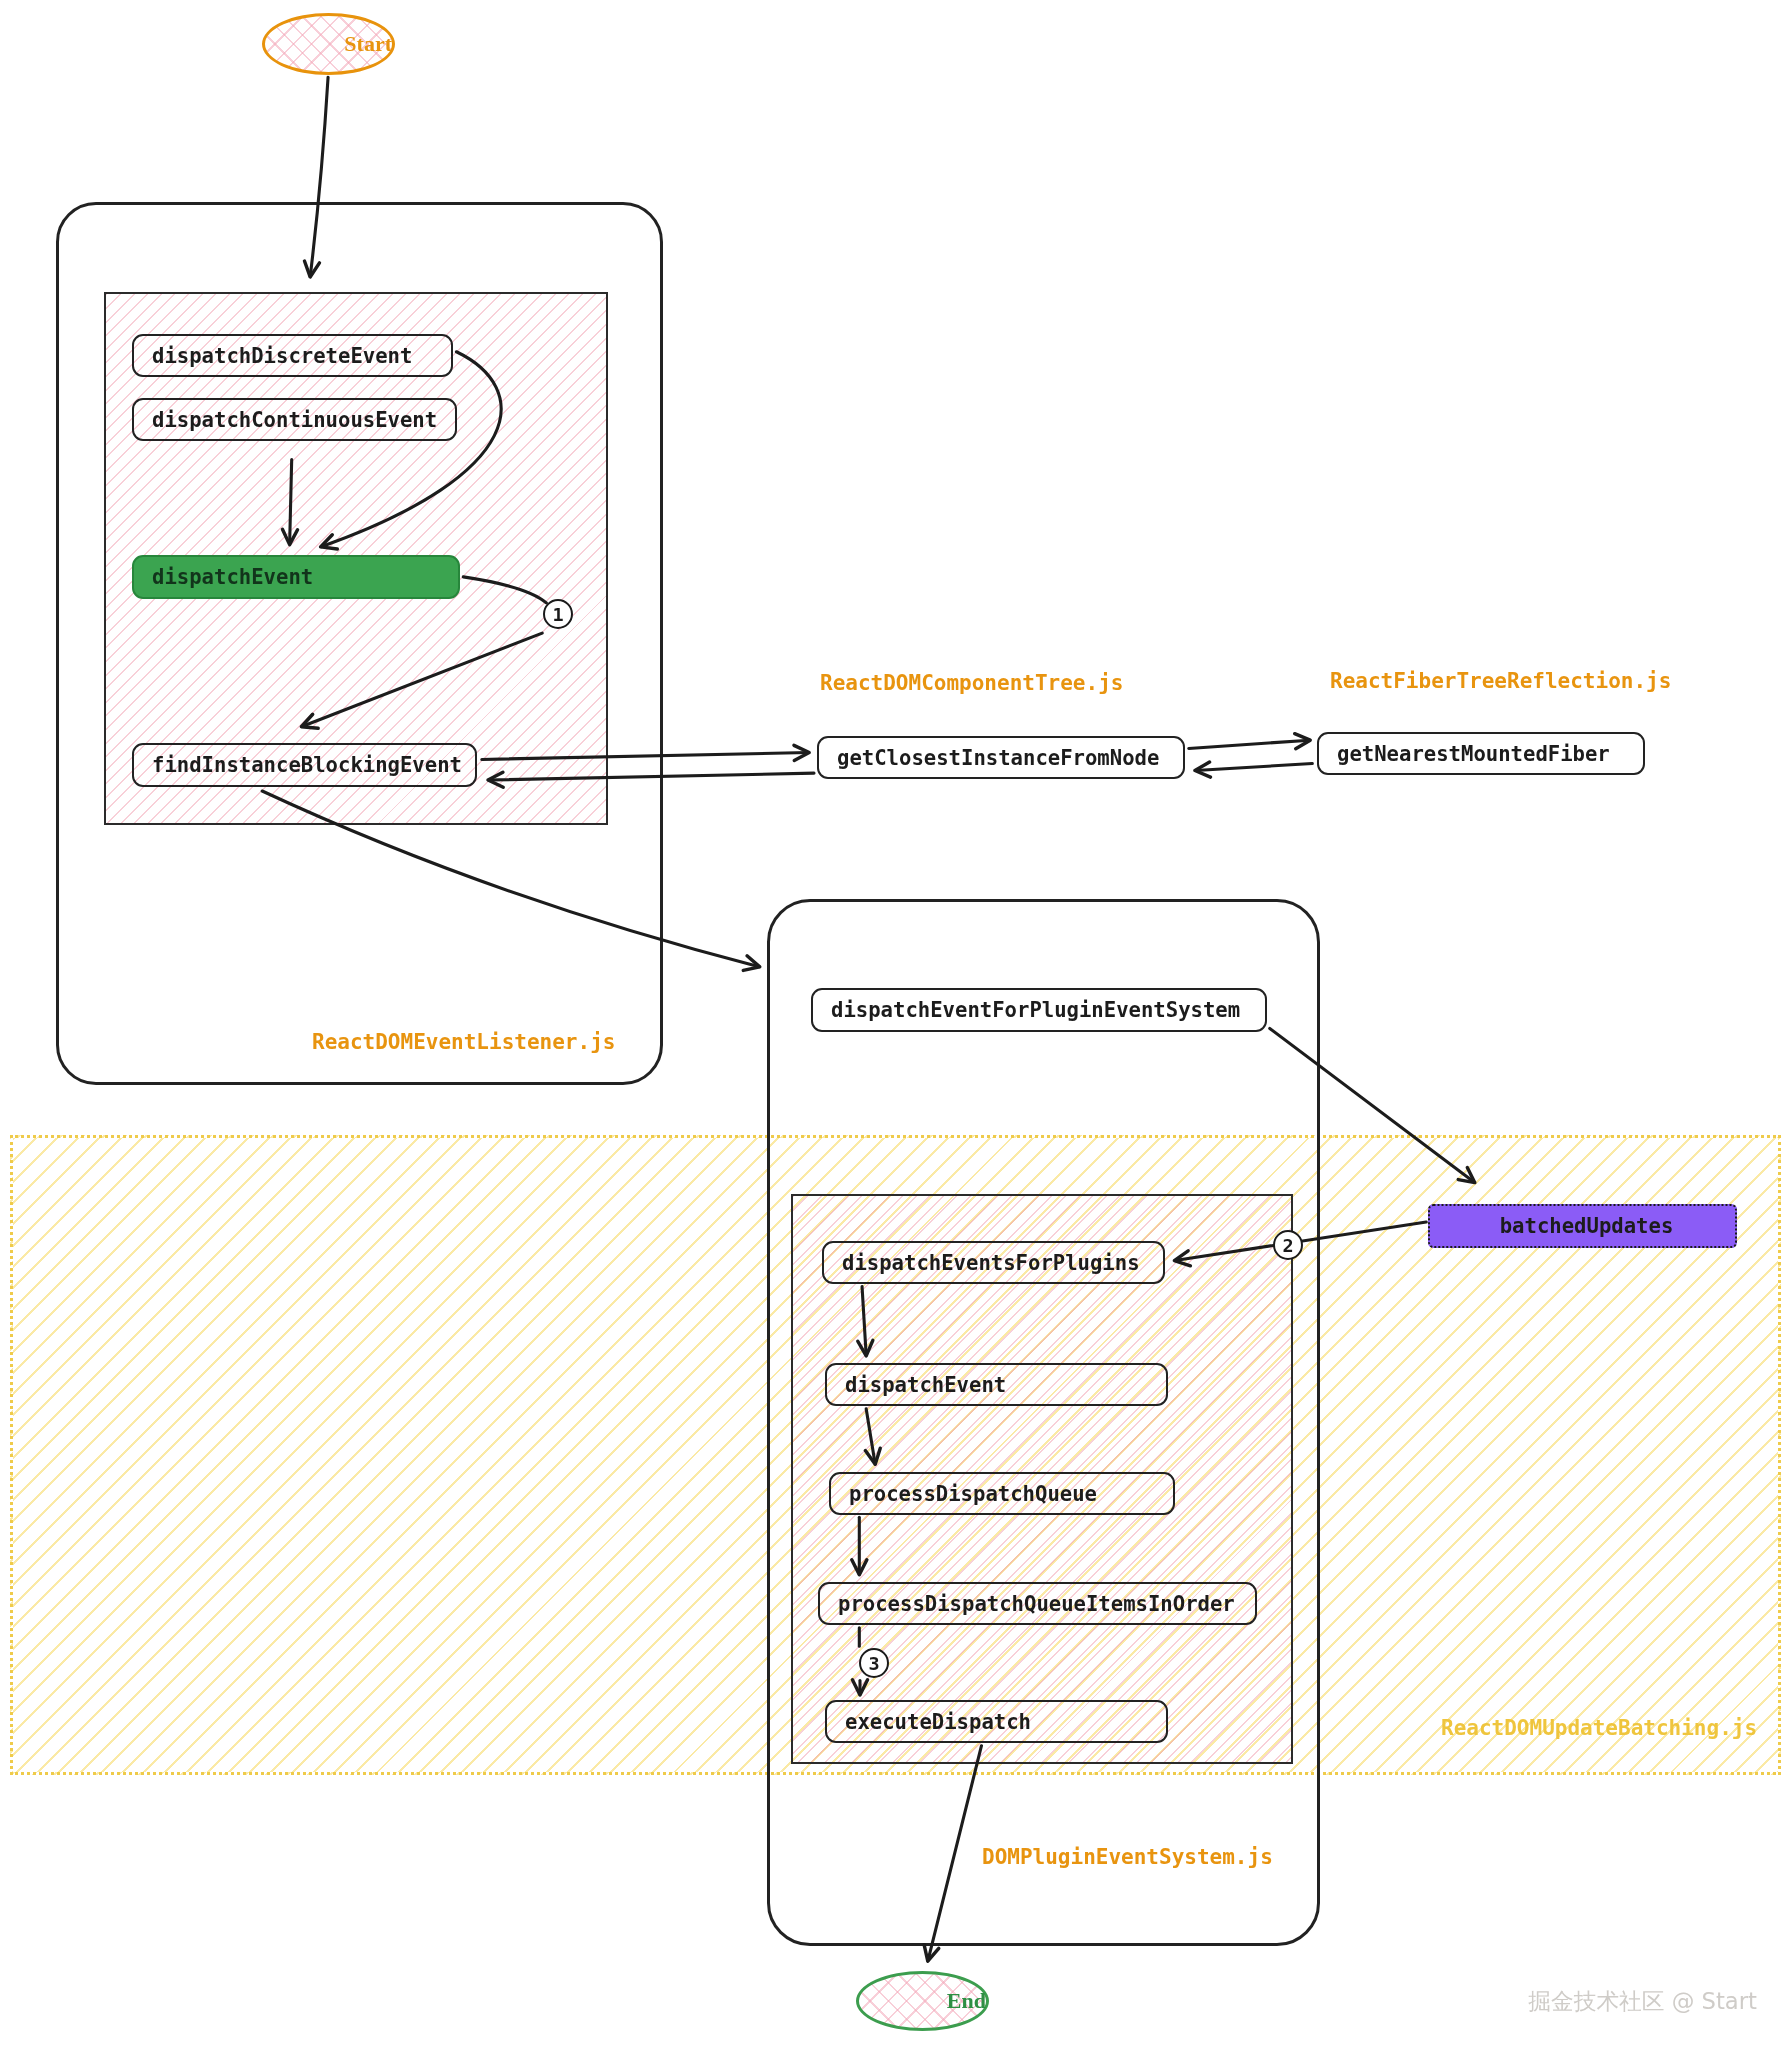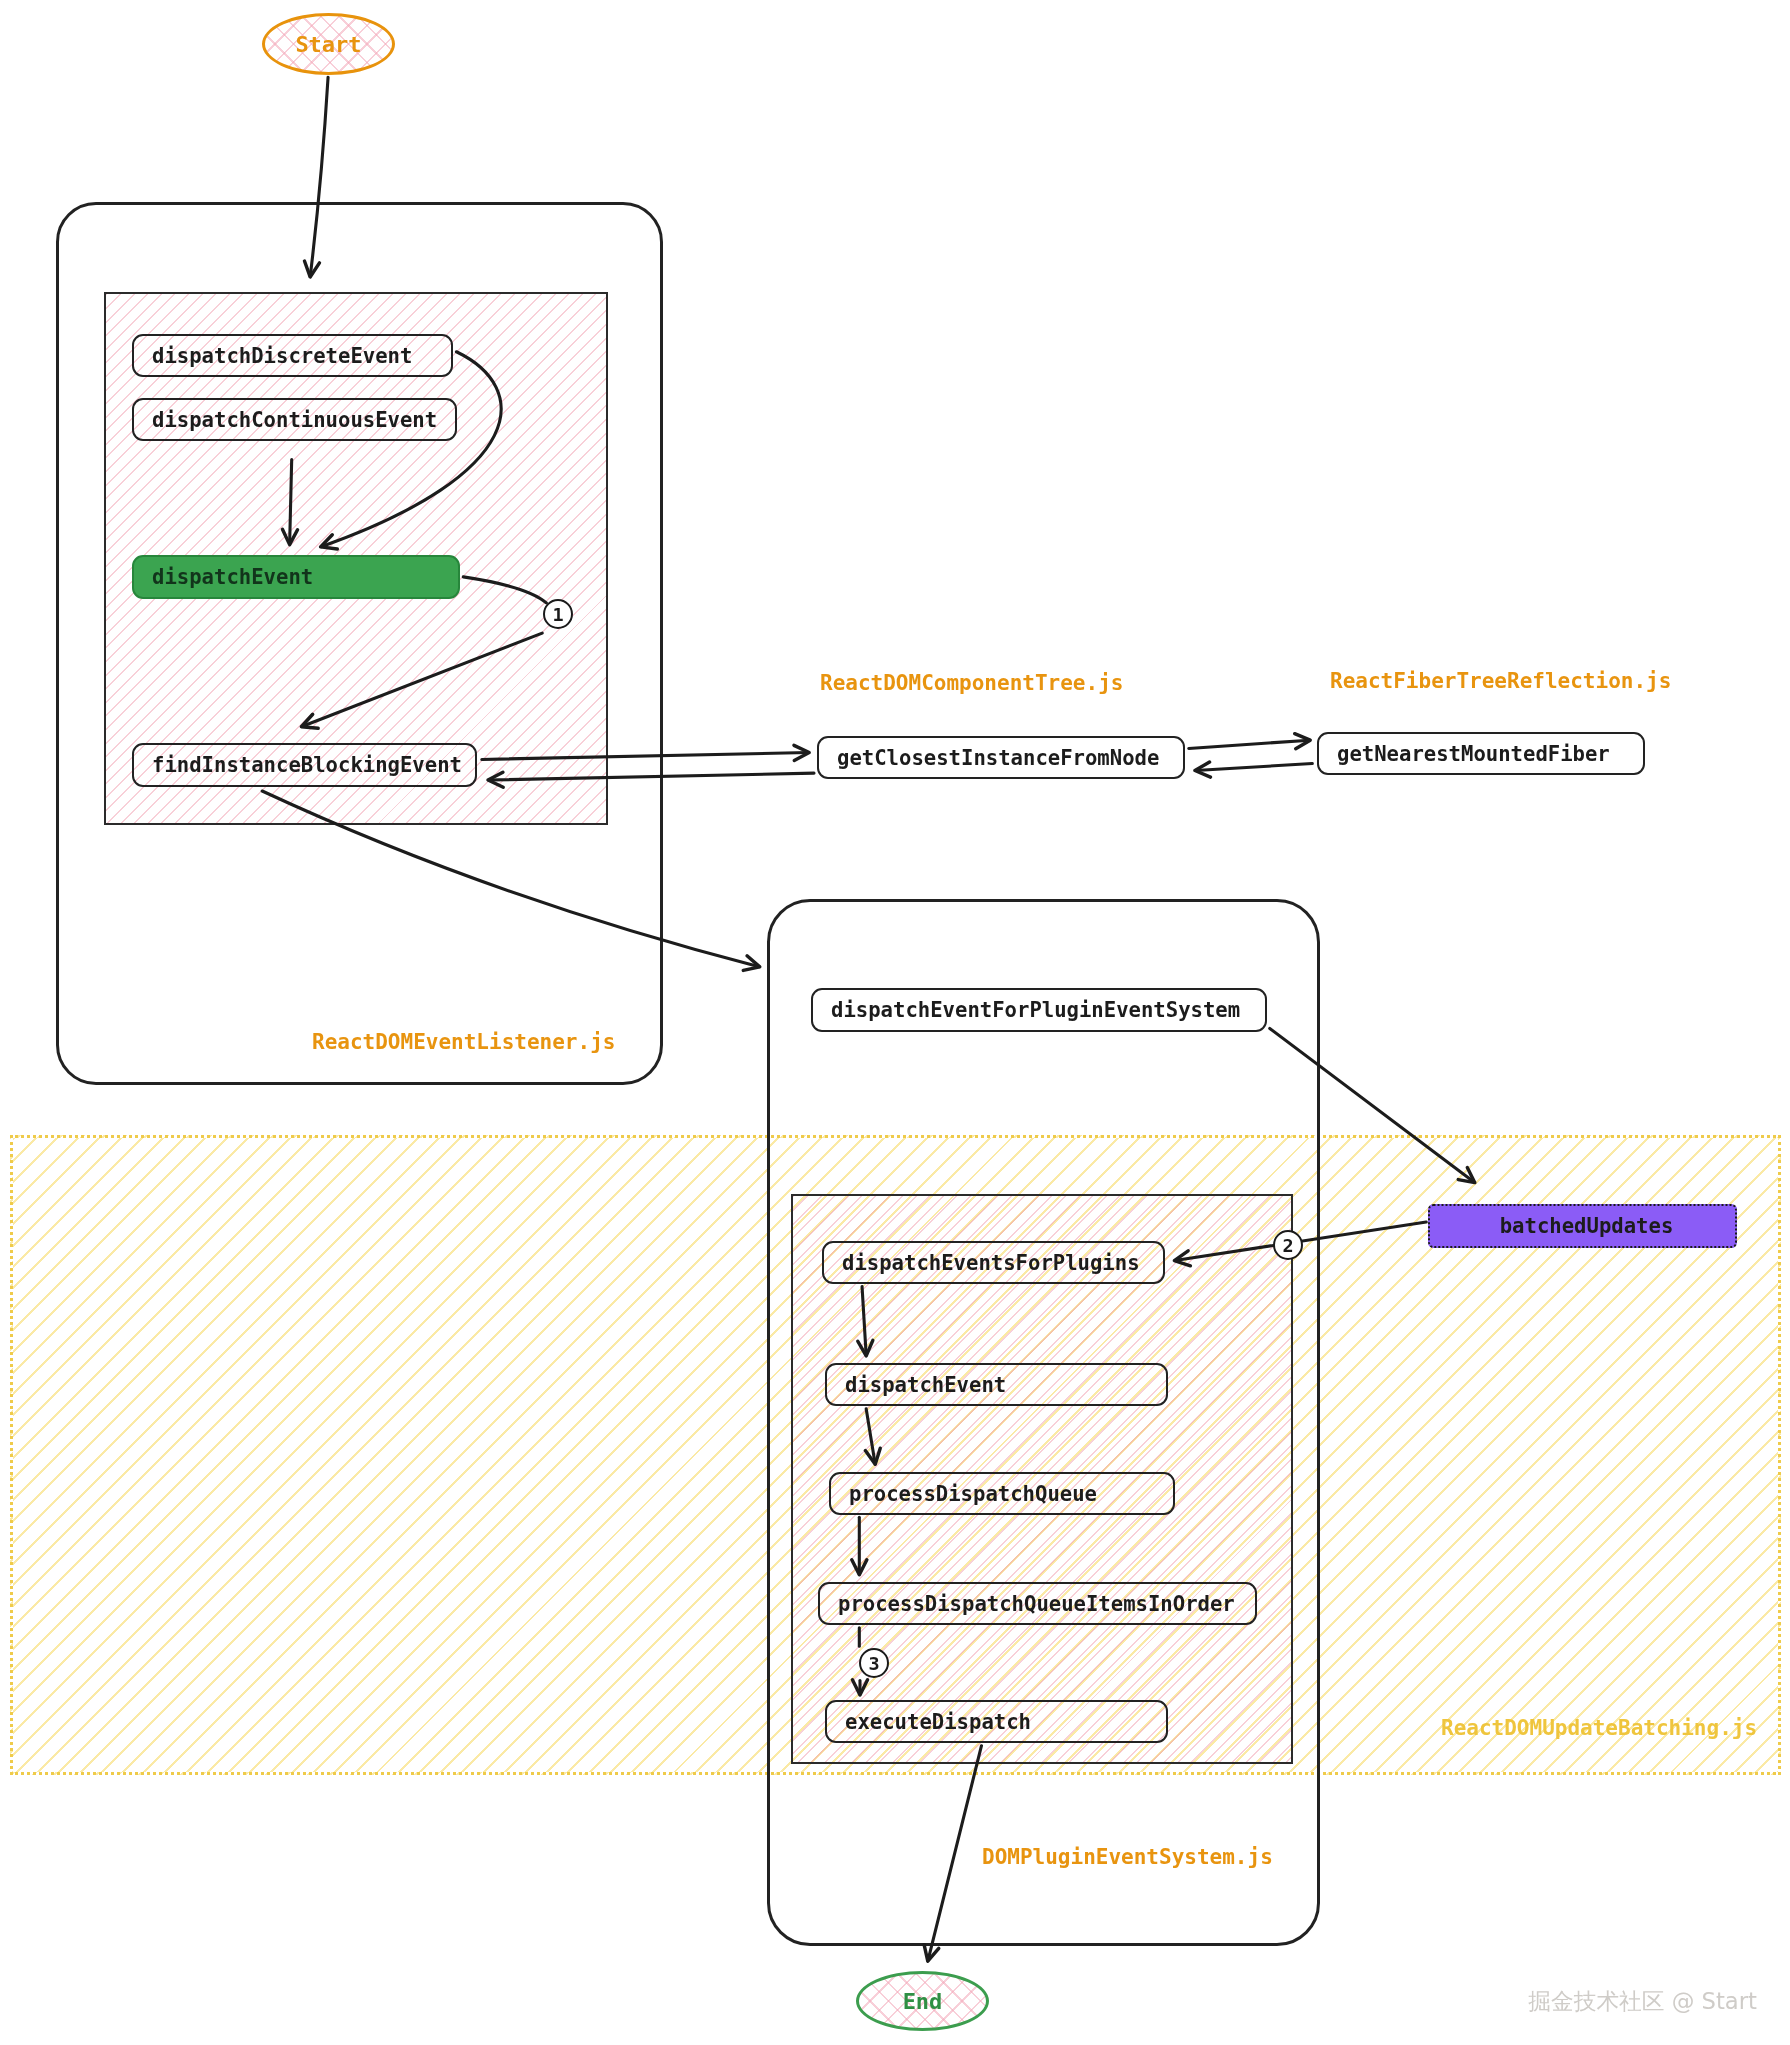--- a/index.html
+++ b/index.html
@@ -29,21 +29,21 @@
   
   .node{position:absolute;border:2.7px solid #222;border-radius:11px;background:transparent;
         box-sizing:border-box;display:flex;align-items:center;padding-left:18px;
         font-size:20.6px;font-weight:bold;color:#1c1c1c;z-index:3;white-space:nowrap;text-align:right;}
   .node.green{background:var(--green-fill);border-color:var(--green-border);color:var(--green-text);}
   .node.dotted{border:2.4px dotted #1a1a1a;border-radius:5.5px;background:#8b5cf6;
                justify-content:center;padding-left:8px;}
 
   
   .terminal{position:absolute;border-radius:50%;box-sizing:border-box;display:flex;
-            align-items:center;justify-content:center;font-size:22px;font-weight:bold;z-index:3;}
+            align-items:center;justify-content:flex-end;font-size:22px;font-weight:bold;z-index:3;font-family:Liberation Serif, serif;}
   .terminal.start{border:3.4px solid #e8930c;color:var(--orange);}
   .terminal.end{border:3.4px solid #3c9d4e;color:#2f8f44;}
 
   
   .file-label{position:absolute;font-weight:bold;font-size:21px;color:var(--orange);
               z-index:3;white-space:nowrap;}
   .file-label.gold{color:var(--gold);}
 
   
   .stepnum{position:absolute;width:30px;height:30px;border:2.1px solid #1a1a1a;border-radius:50%;

